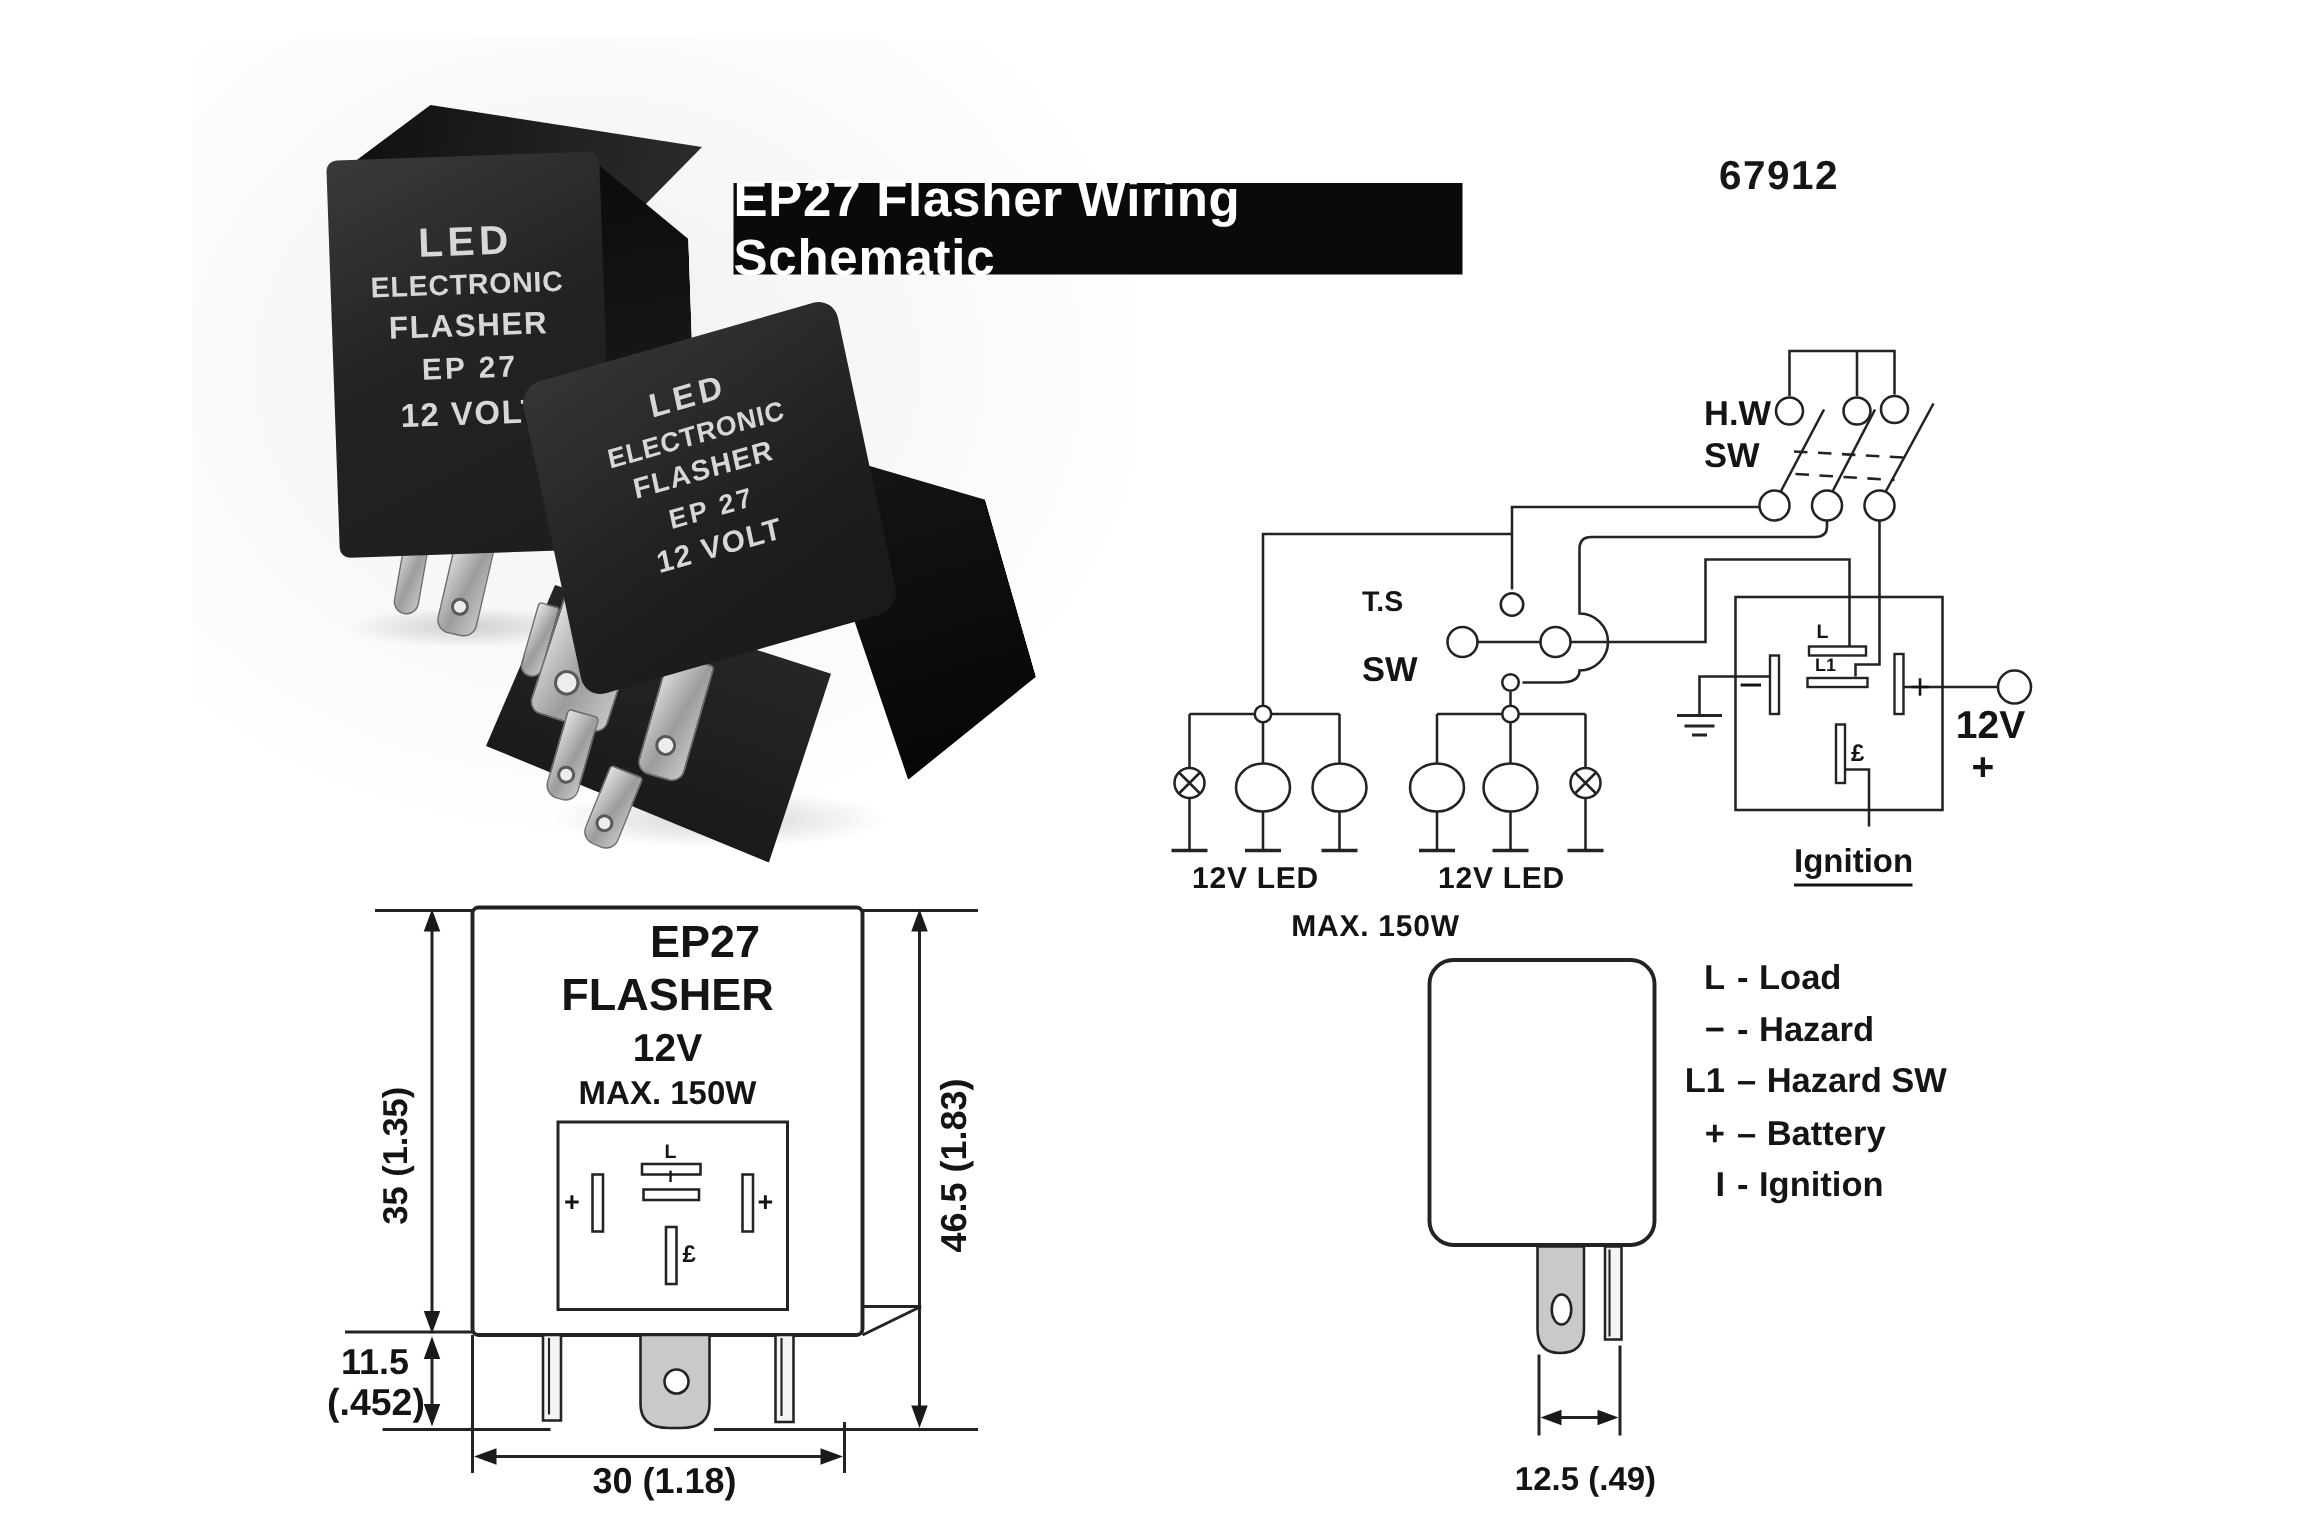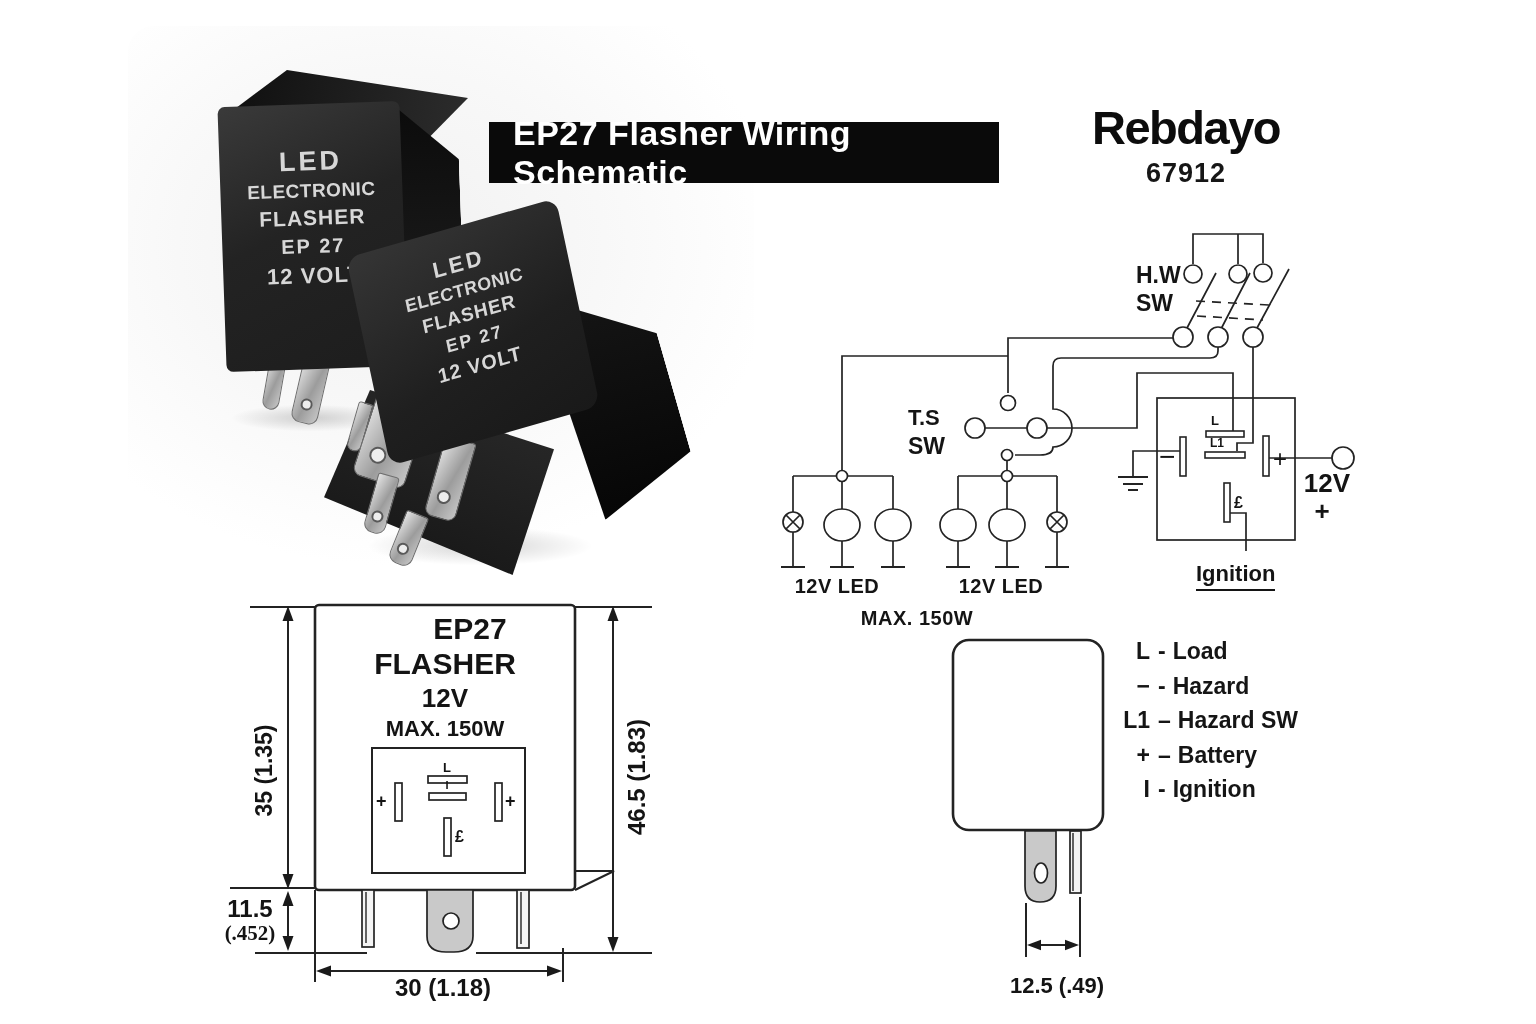--- a/index.html
+++ b/index.html
@@ -15,21 +15,21 @@
             background:radial-gradient(62% 55% at 42% 38%, #f1f1f1 0%, #f8f8f8 55%, #ffffff 100%);}
   .shadow{position:absolute;z-index:2;border-radius:50%;background:radial-gradient(closest-side, rgba(0,0,0,.17), rgba(0,0,0,0) 75%);}
   .relay{position:absolute;z-index:3;}
   .face{position:absolute;}
   .pl{color:#d7d7d7;text-align:center;font-weight:700;}
   .pin{position:absolute;background:linear-gradient(105deg,#e3e3e3 0%,#9c9c9c 55%,#c6c6c6 100%);
        border:1px solid #6e6e6e;border-radius:3px 3px 9px 9px;}
   .pin .hole{position:absolute;background:#ededed;border:2px solid #595959;border-radius:50%;}
   
   .banner{position:absolute;left:489px;top:122px;width:486px;height:61px;background:#0a0a0a;z-index:7;
-          display:flex;align-items:center;justify-content:center;padding-left:24px;}
+          display:flex;align-items:center;justify-content:center;}
   .banner span{color:#ffffff;font-size:34px;font-weight:700;letter-spacing:.5px;}
   .brand{position:absolute;left:1068px;top:100px;width:236px;text-align:center;z-index:7;}
   .brand .name{font-size:47px;font-weight:800;letter-spacing:-1.5px;color:#0c0c0c;line-height:1.2;}
   .brand .model{font-size:27px;font-weight:600;color:#161616;margin-top:2px;letter-spacing:1px;}
   
   .legend{position:absolute;left:1116px;top:638px;z-index:6;}
   .legend .row{display:flex;align-items:baseline;height:34.5px;font-size:23px;font-weight:600;color:#151515;}
   .legend .sym{display:inline-block;width:34px;text-align:right;}
   .legend .sep{display:inline-block;margin:0 7px 0 8px;}
 </style>
@@ -84,21 +84,20 @@
         <div class="pl" style="font-size:18px;letter-spacing:2px;line-height:26px;">EP 27</div>
         <div class="pl" style="font-size:20px;letter-spacing:1px;line-height:27px;">12 VOLT</div>
       </div>
     </div>
   </div>
 
   <div class="banner">
     <span>EP27 Flasher Wiring Schematic</span>
   </div>
   <div class="brand">
-    <div class="name">Rebdayo</div>
     <div class="model">67912</div>
   </div>
 
   <svg class="lineart" width="1536" height="1024" viewBox="0 0 1536 1024" fill="none" stroke="#232323" stroke-width="1.7">
 
     <g>
       <path d="M1193,264 V234 H1263 V263 M1238,234 V264"></path>
       <path d="M1173,338 H1008 V393"></path>
       <path d="M1008,356 H842 V470"></path>
       <path d="M1015,455 H1040 Q1053,455 1053,447 A19,19 0 0 0 1053,409 V366 Q1053,358 1061,358 H1210 Q1218,358 1218,351 V347"></path>
@@ -222,21 +221,21 @@
         <g fill="#1a1a1a" stroke="none">
           <polygon points="1027,945 1041,939.8 1041,950.2"></polygon>
             <polygon points="1079,945 1065,939.8 1065,950.2"></polygon>
         </g>
       </g>
     </g>
   </svg>
 
   <div class="t sb" style="left:1136px;top:262px;font-size:23px;">H.W</div>
   <div class="t sb" style="left:1136px;top:290px;font-size:23px;">SW</div>
-  <div class="t sb" style="left:908px;top:405px;font-size:22px;">T.S</div>
+  <div class="t sb" style="left:908px;top:391px;font-size:19px;">T.S</div>
   <div class="t sb" style="left:908px;top:433px;font-size:23px;">SW</div>
   <div class="t b tc" style="left:777px;top:575px;width:120px;font-size:20px;letter-spacing:.5px;">12V LED</div>
   <div class="t b tc" style="left:941px;top:575px;width:120px;font-size:20px;letter-spacing:.5px;">12V LED</div>
   <div class="t b tc" style="left:847px;top:607px;width:140px;font-size:20px;letter-spacing:.5px;">MAX. 150W</div>
   <div class="t sb tc" style="left:1204px;top:413px;width:22px;font-size:13px;">L</div>
   <div class="t sb tc" style="left:1204px;top:436px;width:26px;font-size:12px;">L1</div>
   <div class="t" style="left:1159px;top:441px;font-size:28px;">−</div>
   <div class="t" style="left:1273px;top:445px;font-size:24px;">+</div>
   <div class="t b" style="left:1234px;top:494px;font-size:16px;">£</div>
   <div class="t sb tc" style="left:1303px;top:468px;width:48px;font-size:26px;">12V</div>
@@ -248,21 +247,21 @@
   <div class="t b tc" style="left:315px;top:682px;width:260px;font-size:26px;line-height:33px;">12V</div>
   <div class="t b tc" style="left:315px;top:714px;width:260px;font-size:22px;line-height:30px;">MAX. 150W</div>
   <div class="t sb tc" style="left:436px;top:760px;width:22px;font-size:13px;">L</div>
   <div class="t sb tc" style="left:439px;top:779px;width:16px;font-size:11px;">I</div>
   <div class="t sb" style="left:376px;top:791px;font-size:18px;">+</div>
   <div class="t sb" style="left:505px;top:791px;font-size:18px;">+</div>
   <div class="t b" style="left:455px;top:828px;font-size:16px;">£</div>
   <div class="t b tc" style="left:199px;top:757px;width:130px;font-size:23px;transform:rotate(-90deg);">35 (1.35)</div>
   <div class="t b tc" style="left:562px;top:763px;width:150px;font-size:24px;transform:rotate(-90deg);">46.5 (1.83)</div>
   <div class="t b tc" style="left:224px;top:895px;width:52px;font-size:24px;">11.5</div>
-  <div class="t b tc" style="left:218px;top:921px;width:64px;font-size:21px;font-family:Liberation Serif, serif;">(.452)</div>
+  <div class="t b tc" style="left:218px;top:921px;width:64px;font-size:25px;">(.452)</div>
   <div class="t b tc" style="left:379px;top:974px;width:128px;font-size:24px;">30 (1.18)</div>
 
   <div class="t b tc" style="left:995px;top:957px;width:124px;font-size:22px;margin-top:16px;">12.5 (.49)</div>
 
   <div class="legend">
     <div class="row">
       <span class="sym">L</span>
       <span class="sep">-</span>
       <span>Load</span>
     </div>

